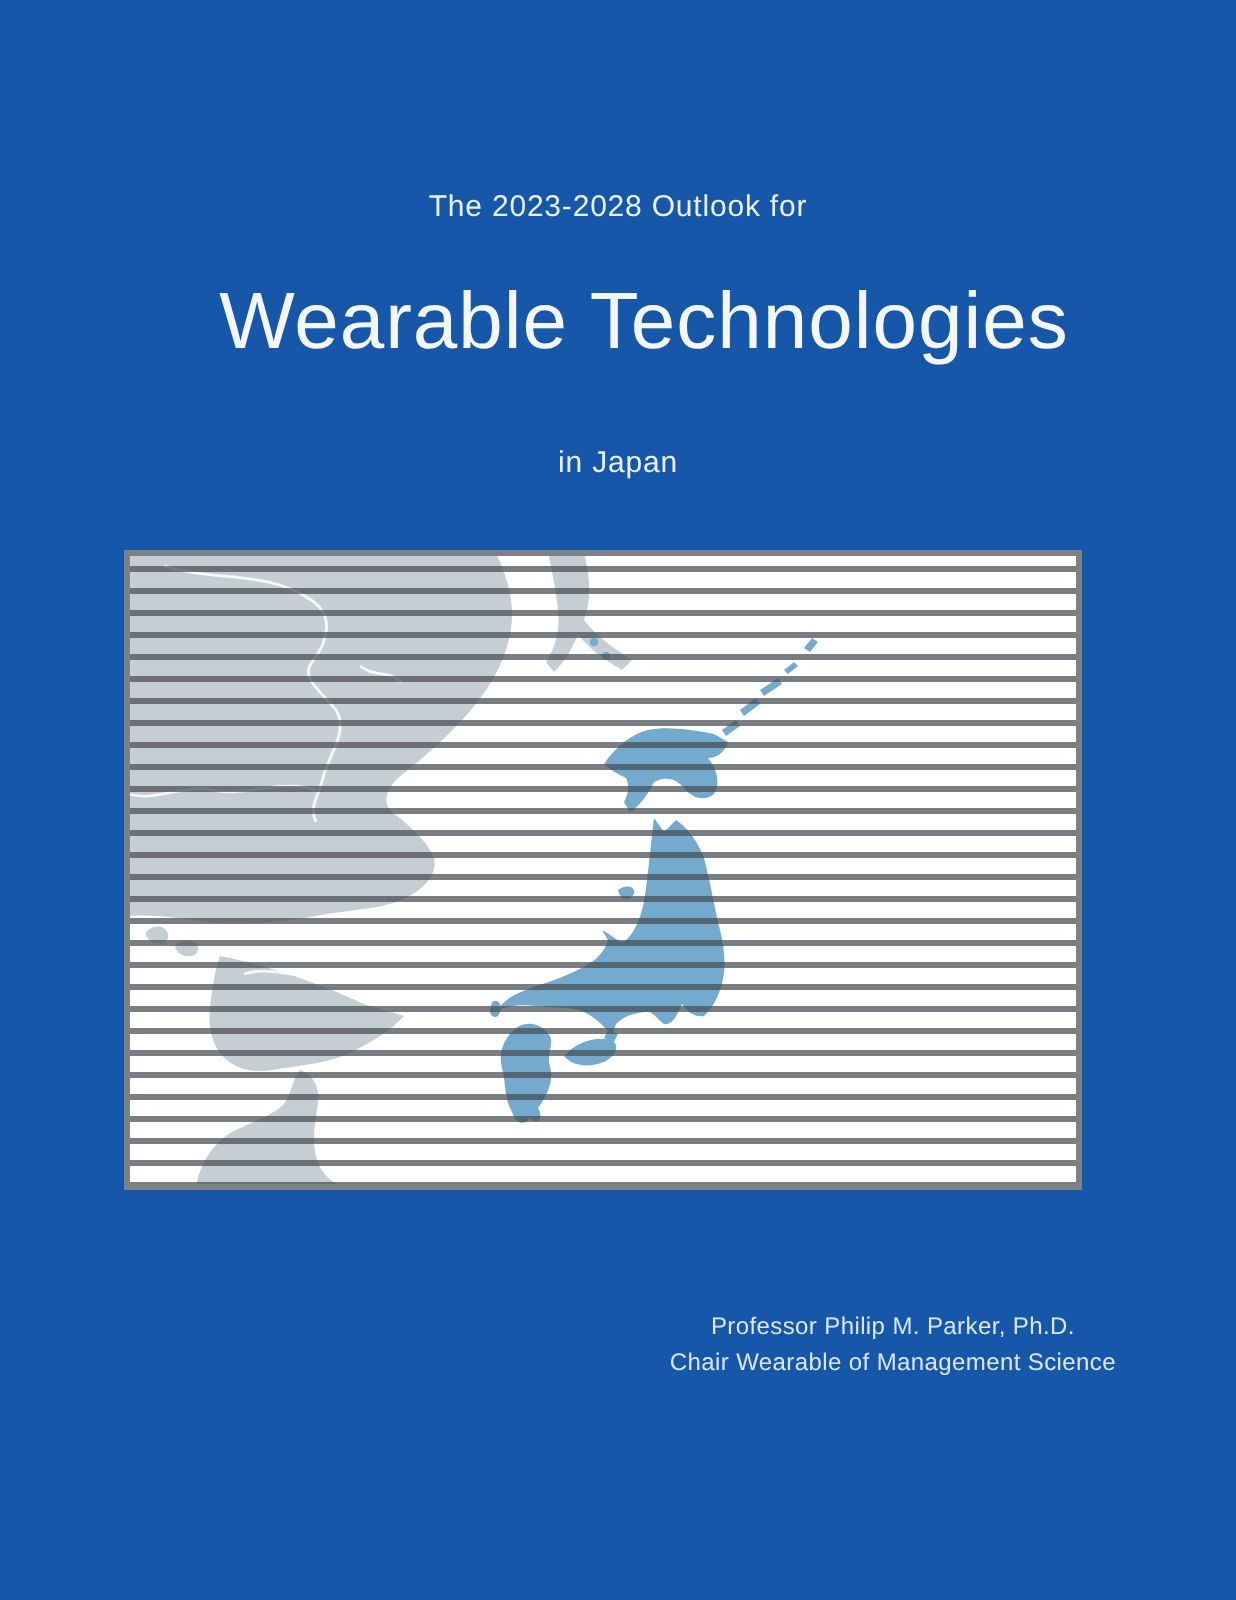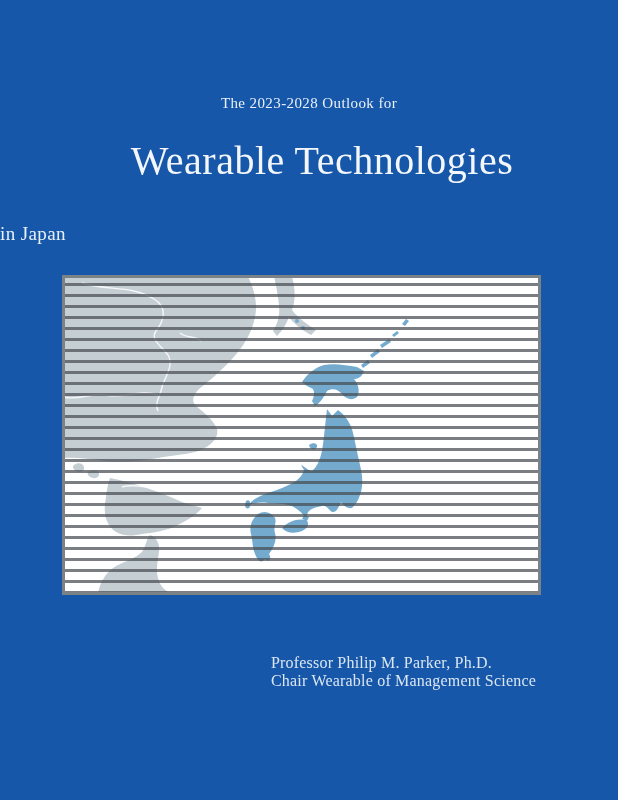--- a/index.html
+++ b/index.html
@@ -1,41 +1,41 @@
 <!DOCTYPE html>
 <html><head>
 <meta charset="utf-8">
 <style>
   html,body{margin:0;padding:0;}
   .page{
     position:relative;
     width:618px;height:800px;
     background:#1757a9;
     overflow:hidden;
-    font-family:Liberation Serif, serif;
+    font-family:Liberation Sans, sans-serif;
   }
   .series-line{
     position:absolute;top:95px;left:0;width:618px;
     text-align:center;color:#e9f0f8;font-size:15px;letter-spacing:.4px;
   }
   .book-title{
     position:absolute;top:139px;left:0;width:618px;
     text-align:center;color:#f3f7fb;font-size:40px;font-weight:400;
     letter-spacing:.5px;line-height:1.1;margin-left:13px;
   }
   .region-line{
     position:absolute;top:223px;left:0;width:618px;
-    color:#e9f0f8;font-size:19px;letter-spacing:.4px;
+    text-align:center;color:#e9f0f8;font-size:15px;letter-spacing:.4px;
   }
   .map-wrap{
     position:absolute;left:62px;top:275px;width:479px;height:320px;
   }
   .author-block{
-    position:absolute;top:654px;right:82px;
-    text-align:left;color:#dbe6f2;font-size:16px;line-height:18.4px;
+    position:absolute;top:654px;right:60px;
+    text-align:center;color:#dbe6f2;font-size:12px;line-height:18.4px;
     letter-spacing:.2px;
   }
 </style>
 </head>
 <body>
 
 <div class="page">
 
   <div class="series-line">The 2023-2028 Outlook for</div>
 

